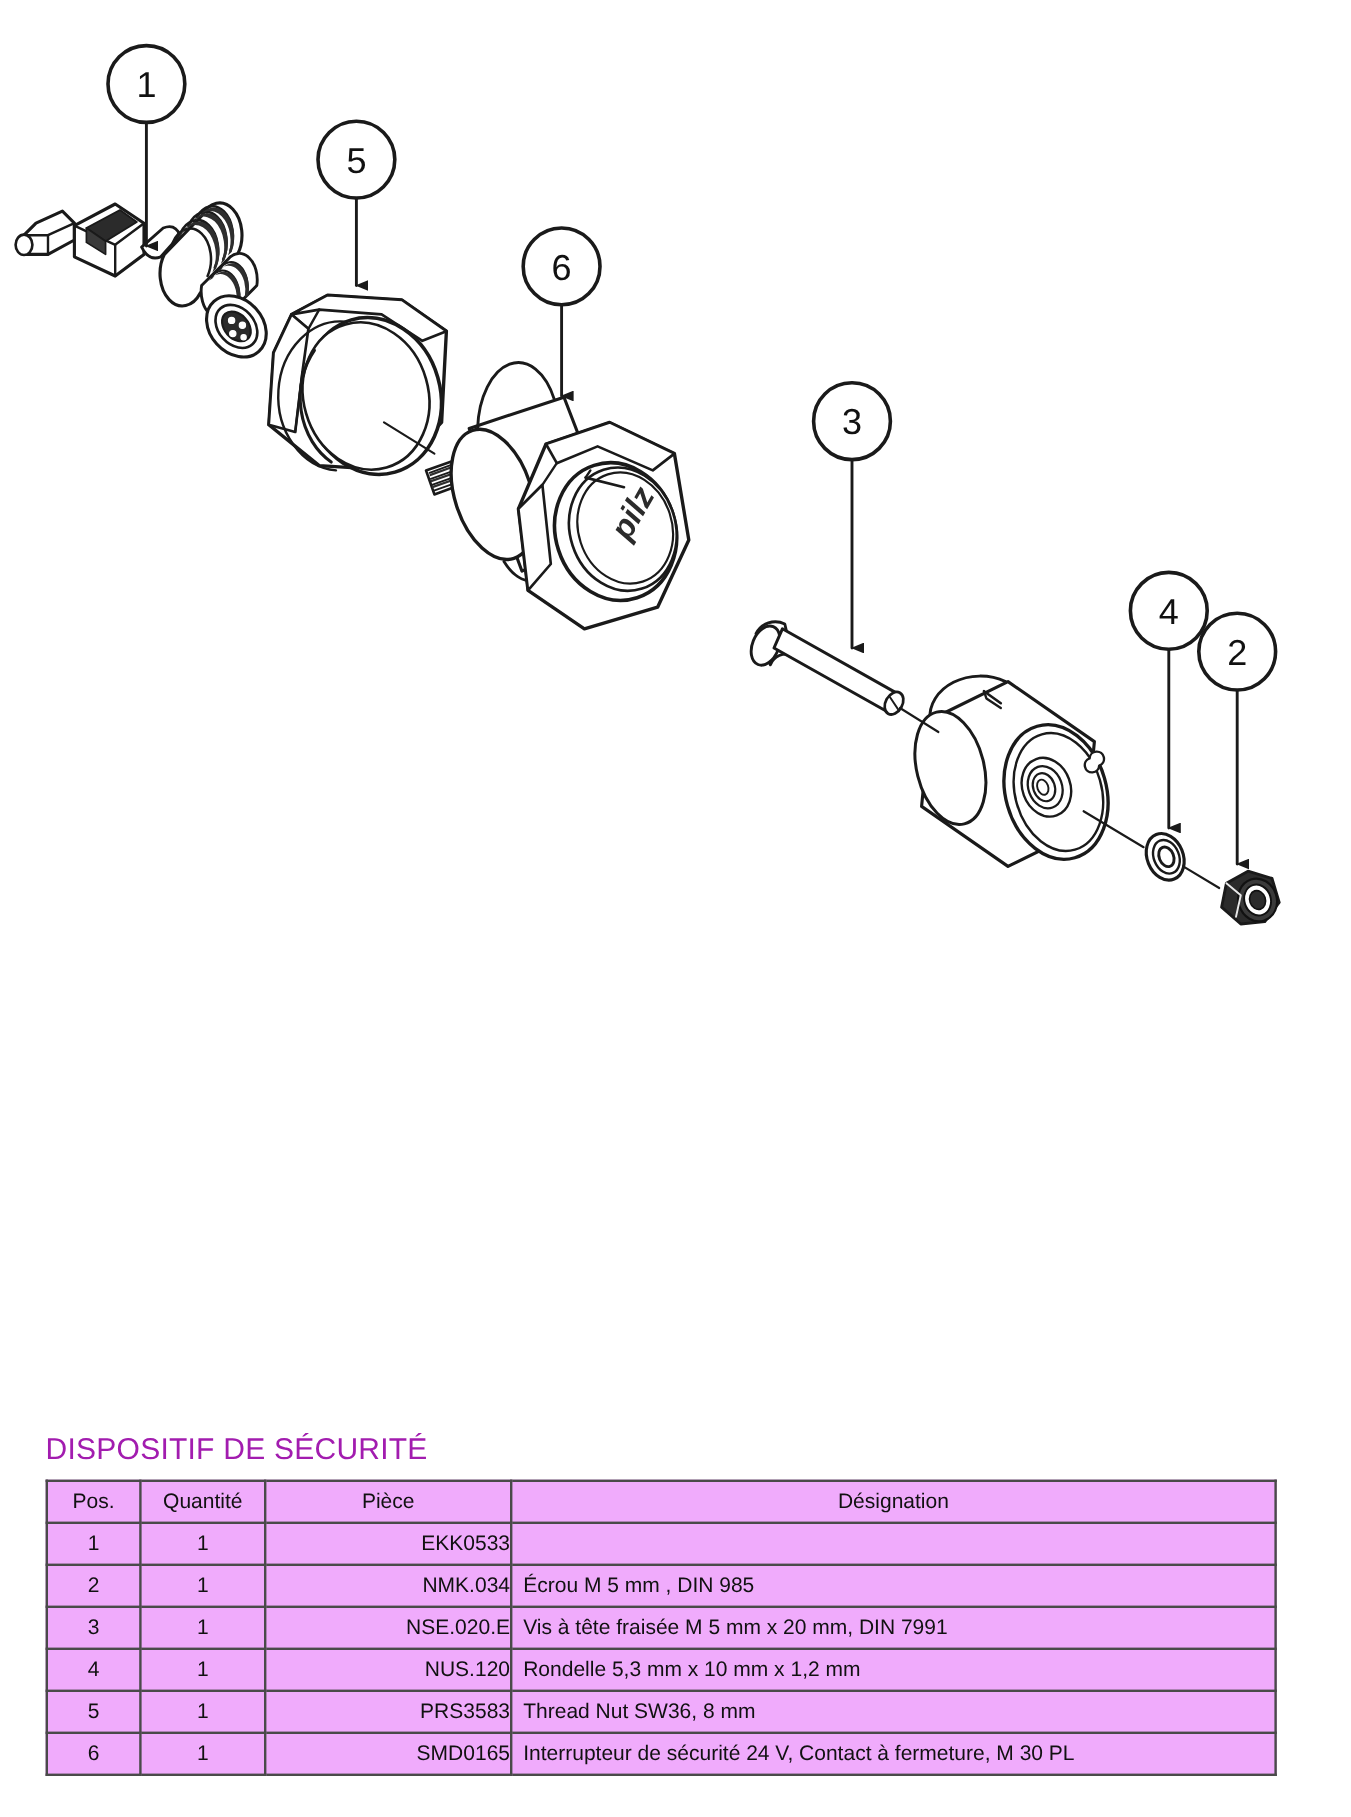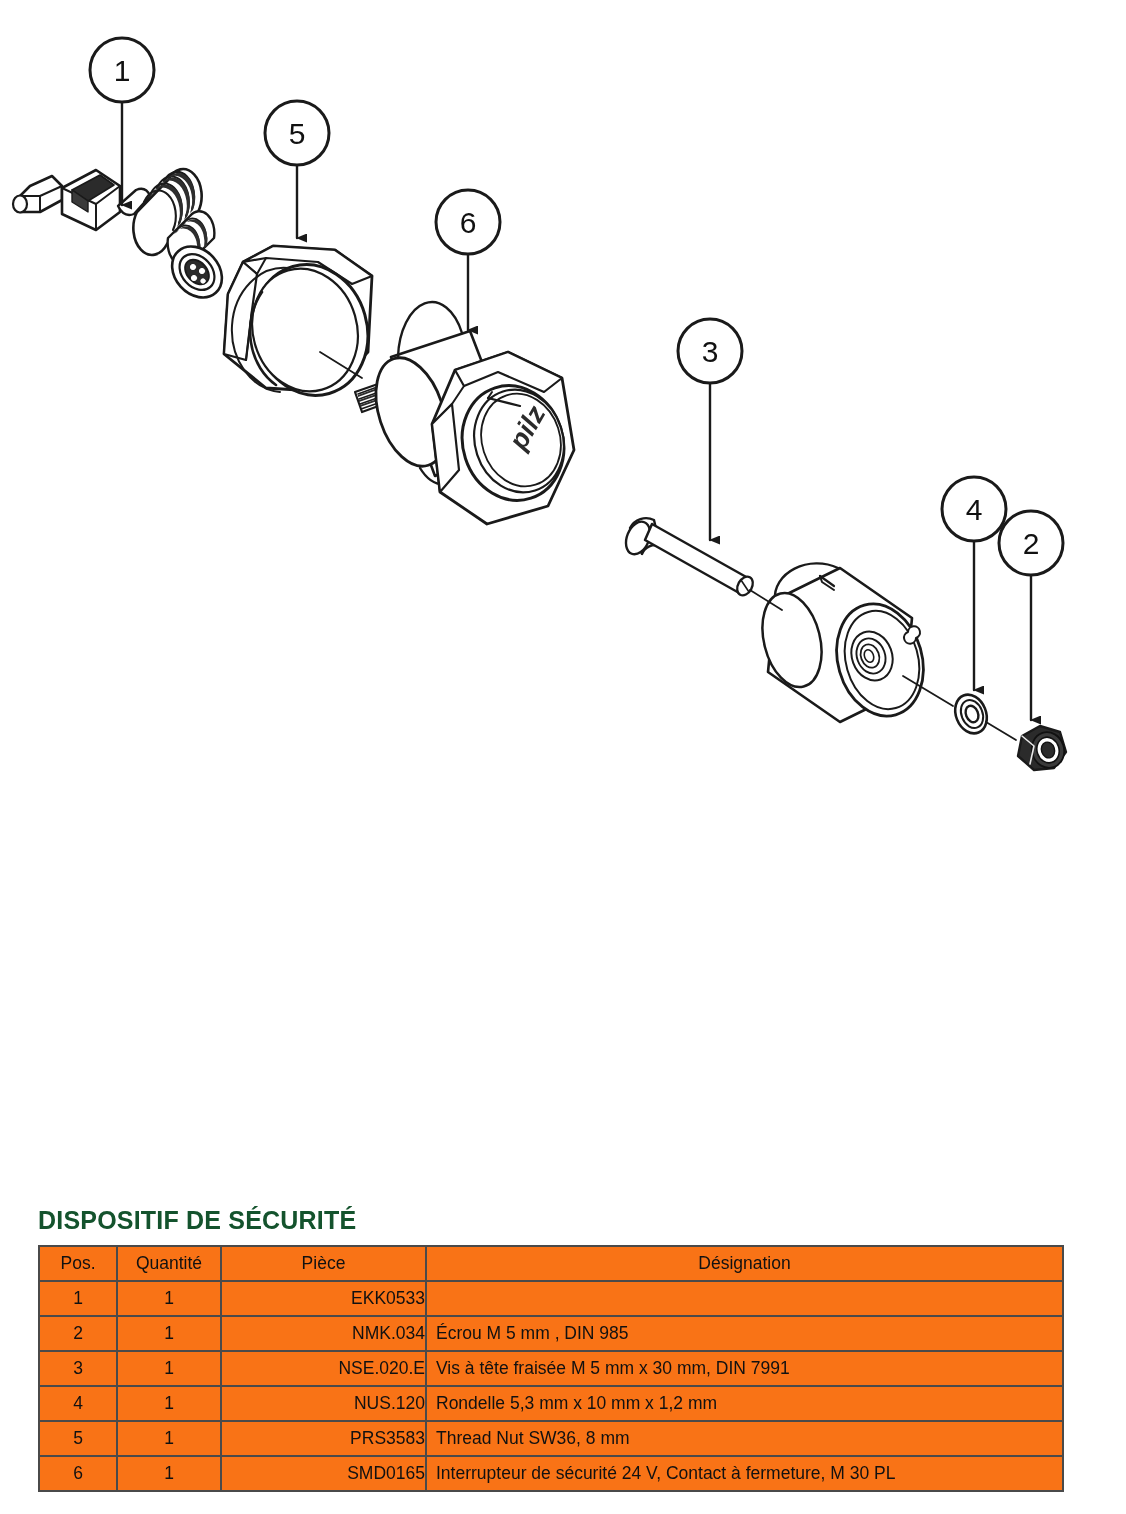--- a/index.html
+++ b/index.html
@@ -35,31 +35,31 @@
   #parts-list-block {
     position: absolute;
     left: 38px;
     top: 1193px;
     width: 1024px;
   }
   #parts-list-title {
     font-size: 25px;
     line-height: 30px;
     letter-spacing: 0.2px;
-    font-weight: 700;
-    color: #14532d;
-    margin: 12px 0 10px 0;
+    font-weight: 400;
+    color: #a21caf;
+    margin: 0 0 10px 0;
     white-space: nowrap;
   }
 
   table.parts-table {
     border-collapse: collapse;
     width: 1024px;
     table-layout: fixed;
-    background: #f97316;
+    background: #f0abfc;
   }
   table.parts-table col.c-pos      { width: 78px; }
   table.parts-table col.c-qty      { width: 104px; }
   table.parts-table col.c-piece    { width: 205px; }
   table.parts-table col.c-desig    { width: 637px; }
 
   table.parts-table th,
   table.parts-table td {
     border: 2px solid #4a4a4a;
     height: 33px;
@@ -367,21 +367,21 @@
       <tr>
         <td class="col-pos">2</td>
         <td class="col-qty">1</td>
         <td class="col-piece">NMK.034</td>
         <td class="col-desig">Écrou M 5 mm , DIN 985</td>
       </tr>
       <tr>
         <td class="col-pos">3</td>
         <td class="col-qty">1</td>
         <td class="col-piece">NSE.020.E</td>
-        <td class="col-desig">Vis à tête fraisée M 5 mm  x 30 mm, DIN 7991</td>
+        <td class="col-desig">Vis à tête fraisée M 5 mm  x 20 mm, DIN 7991</td>
       </tr>
       <tr>
         <td class="col-pos">4</td>
         <td class="col-qty">1</td>
         <td class="col-piece">NUS.120</td>
         <td class="col-desig">Rondelle 5,3 mm x 10 mm x 1,2 mm</td>
       </tr>
       <tr>
         <td class="col-pos">5</td>
         <td class="col-qty">1</td>

